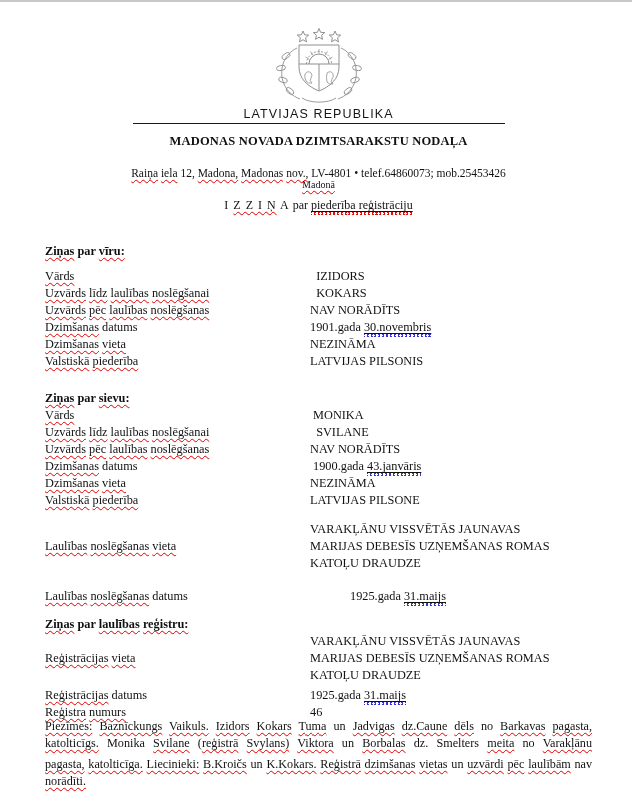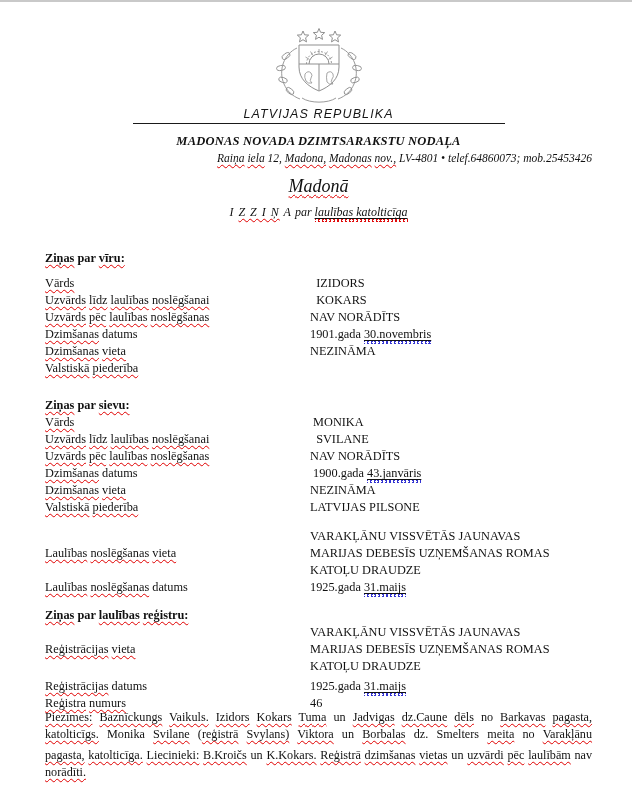--- a/index.html
+++ b/index.html
@@ -6,46 +6,46 @@
   body{
     width:632px;height:811px;overflow:hidden;
     font-family:"Liberation Serif","DejaVu Serif",serif;
     color:#111;
     -webkit-font-smoothing:antialiased;
   }
   .topbar{height:2px;background:#c9c9c9;}
   .doc{padding:24px 40px 0 45px;}
 
   
-  .letterhead{text-align:center;font-style:italic;}
+  .letterhead{text-align:center;}
   .emblem{display:block;margin:2px auto 0 auto;}
   .country-line{
     display:inline-block;width:372px;
     border-bottom:1.5px solid #1a1a1a;padding-bottom:2px;margin-top:3px;
     font-family:"Liberation Sans","DejaVu Sans",sans-serif;
     font-size:12.5px;letter-spacing:1.1px;color:#161616;
   }
   .office{font-size:12.5px;font-weight:bold;margin-top:10px;letter-spacing:.2px;}
-  .address{font-size:11.5px;margin-top:3px;text-align:right;}
-  .place{font-size:18px;margin-top:12px;}
+  .address{font-size:11.5px;margin-top:18px;}
+  .place{font-size:10px;}
   .doc-title{margin-top:8px;font-size:12px;}
   .doc-title .big{font-size:12px;letter-spacing:1px;}
 
   
   .sections{margin-top:30px;font-size:12.3px;line-height:17px;}
   .sec-h{font-weight:bold;}
   .sec-h.after-gap{margin-bottom:8px;}
   .sec2{margin-top:20px;}
   .row{display:flex;align-items:flex-start;}
   .row .lbl{width:265px;flex:none;}
   .row .val{flex:1;}
   .row-multi{align-items:center;}
   .vline{display:block;}
   .gap-church1{margin-top:12px;}
-  .gap-date1{margin-top:0;}
+  .gap-date1{margin-top:16px;gap:40px;}
   .sec4{margin-top:11px;}
   .gap-date2{margin-top:3px;font-family:Liberation Serif, serif;}
 
   
   .notes{margin-top:-3px;font-size:12.2px;line-height:17px;}
   .notes p{margin:0;text-align:justify;}
   .notes p.p1{text-align-last:justify;}
   .notes p.p2{margin-top:4px;}
 
   
@@ -126,21 +126,21 @@
 
     <div class="country-line">
       <span>LATVIJAS REPUBLIKA</span>
     </div>
 
     <div class="office">MADONAS NOVADA DZIMTSARAKSTU NODAĻA</div>
     <div class="address"><span class="sp">Raiņa</span><span> </span><span class="sp">iela</span><span> 12, </span><span class="sp">Madona,</span><span> </span><span class="sp">Madonas</span><span> </span><span class="sp">nov.,</span><span> LV-4801 • telef.64860073; mob.25453426</span></div>
     <div class="place"><span class="sp">Madonā</span></div>
     <div class="doc-title">
       <span class="big"><span>I </span><span class="sp">Z Z I Ņ</span><span> A</span></span>
-      <span><span>par </span><span class="us red">laulības katolticīga</span></span>
+      <span><span>par </span><span class="us red">piederība reģistrāciju</span></span>
     </div>
   </div>
 
   <div class="sections">
 
     <div class="sec-h after-gap"><span class="sp">Ziņas</span><span> par </span><span class="sp">vīru:</span></div>
     <div class="row">
       <span class="lbl"><span class="sp">Vārds</span></span>
       <span class="val"><span>&nbsp;&nbsp;IZIDORS</span></span>
     </div>
@@ -155,20 +155,21 @@
     <div class="row">
       <span class="lbl"><span class="sp">Dzimšanas</span><span> datums</span></span>
       <span class="val"><span>1901.gada </span><span class="us blue">30.novembris</span></span>
     </div>
     <div class="row">
       <span class="lbl"><span class="sp">Dzimšanas</span><span> </span><span class="sp">vieta</span></span>
       <span class="val"><span>NEZINĀMA</span></span>
     </div>
     <div class="row">
       <span class="lbl"><span class="sp">Valstiskā</span><span> </span><span class="sp">piederība</span></span>
+      <span class="val"><span>LATVIJAS PILSONIS</span></span>
     </div>
 
     <div class="sec-h sec2"><span class="sp">Ziņas</span><span> par </span><span class="sp">sievu:</span></div>
     <div class="row">
       <span class="lbl"><span class="sp">Vārds</span></span>
       <span class="val"><span>&nbsp;MONIKA</span></span>
     </div>
     <div class="row">
       <span class="lbl"><span class="sp">Uzvārds</span><span> </span><span class="sp">līdz</span><span> </span><span class="sp">laulības</span><span> </span><span class="sp">noslēgšanai</span></span>
       <span class="val"><span>&nbsp;&nbsp;SVILANE</span></span>

